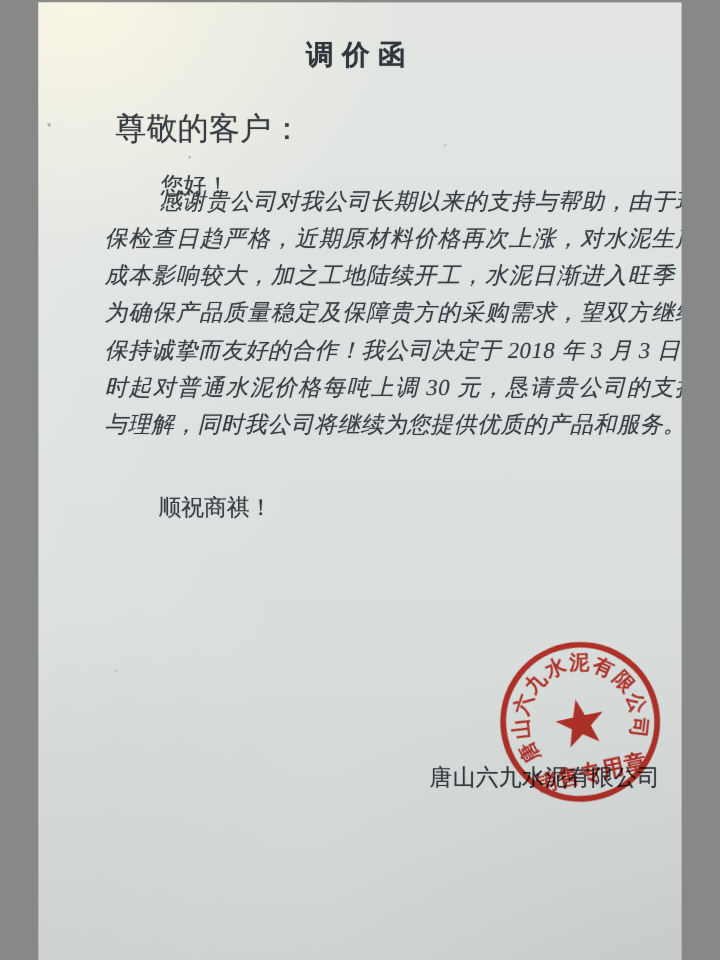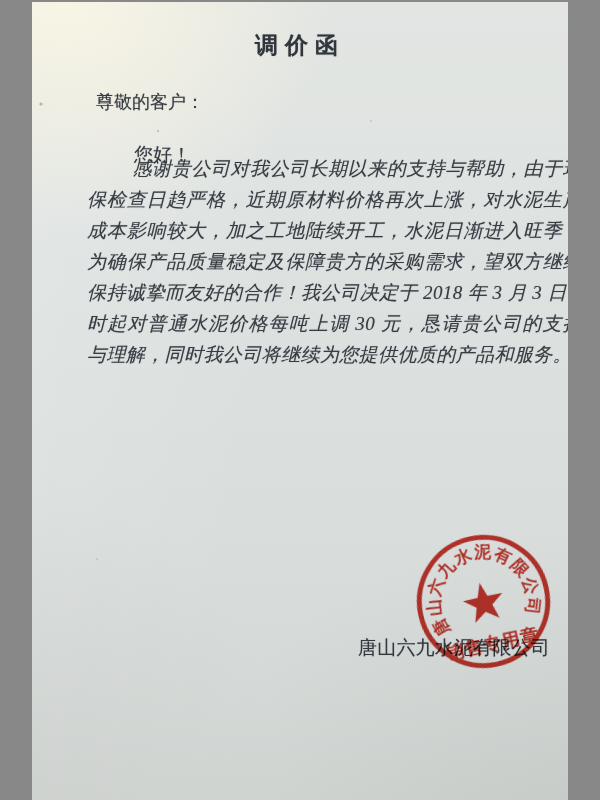--- a/index.html
+++ b/index.html
@@ -22,21 +22,21 @@
 
   .soft { text-shadow:0 0 1px rgba(56,61,68,0.45); }
 
   .letter-title {
     position:absolute; top:28px; left:0; width:100%;
     text-align:center;
     font-size:23px; font-weight:bold; letter-spacing:7px;
     color:#31363c;
   }
 
-  .salutation { position:absolute; left:64px;  top:88px;  font-size:18px; }
+  .salutation { position:absolute; left:64px;  top:88px;  font-size:26px; }
   .greeting   { position:absolute; left:102px; top:140px; font-size:19px;font-family:Liberation Serif, serif; }
 
   .body-text {
     position:absolute; left:55px; top:151px; width:495px;
     font-size:19px; line-height:31px;
     text-align:justify; text-indent:2.4em;
     letter-spacing:0.4px;
     font-style:italic;
   }
 
@@ -72,20 +72,21 @@
 <div class="photo">
 
   <div class="letter-title soft">调价函</div>
 
   <div class="salutation soft">尊敬的客户：</div>
 
   <div class="greeting soft">您好！</div>
 
   <div class="body-text soft">感谢贵公司对我公司长期以来的支持与帮助，由于环保检查日趋严格，近期原材料价格再次上涨，对水泥生产成本影响较大，加之工地陆续开工，水泥日渐进入旺季，为确保产品质量稳定及保障贵方的采购需求，望双方继续保持诚挚而友好的合作！我公司决定于 2018 年 3 月 3 日 8 时起对普通水泥价格每吨上调 30 元，恳请贵公司的支持与理解，同时我公司将继续为您提供优质的产品和服务。</div>
 
+  <div class="closing soft">顺祝商祺！</div>
 
   <div class="signature-company soft">唐山六九水泥有限公司</div>
 
 
   <div class="company-seal">
     <svg viewBox="0 0 200 200" xmlns="http://www.w3.org/2000/svg">
       <circle cx="100" cy="100" r="91" fill="none" stroke="#c9281e" stroke-width="7"></circle>
       <path id="sealArc" d="M 46.3 131 A 62 62 0 1 1 153.7 131" fill="none" stroke="none"></path>
       <text font-size="24" fill="#c9281e" letter-spacing="2" style="font-family:'Liberation Serif','DejaVu Serif',serif; font-weight:bold;">
         <textPath href="#sealArc" startOffset="50%" text-anchor="middle">唐山六九水泥有限公司</textPath>

